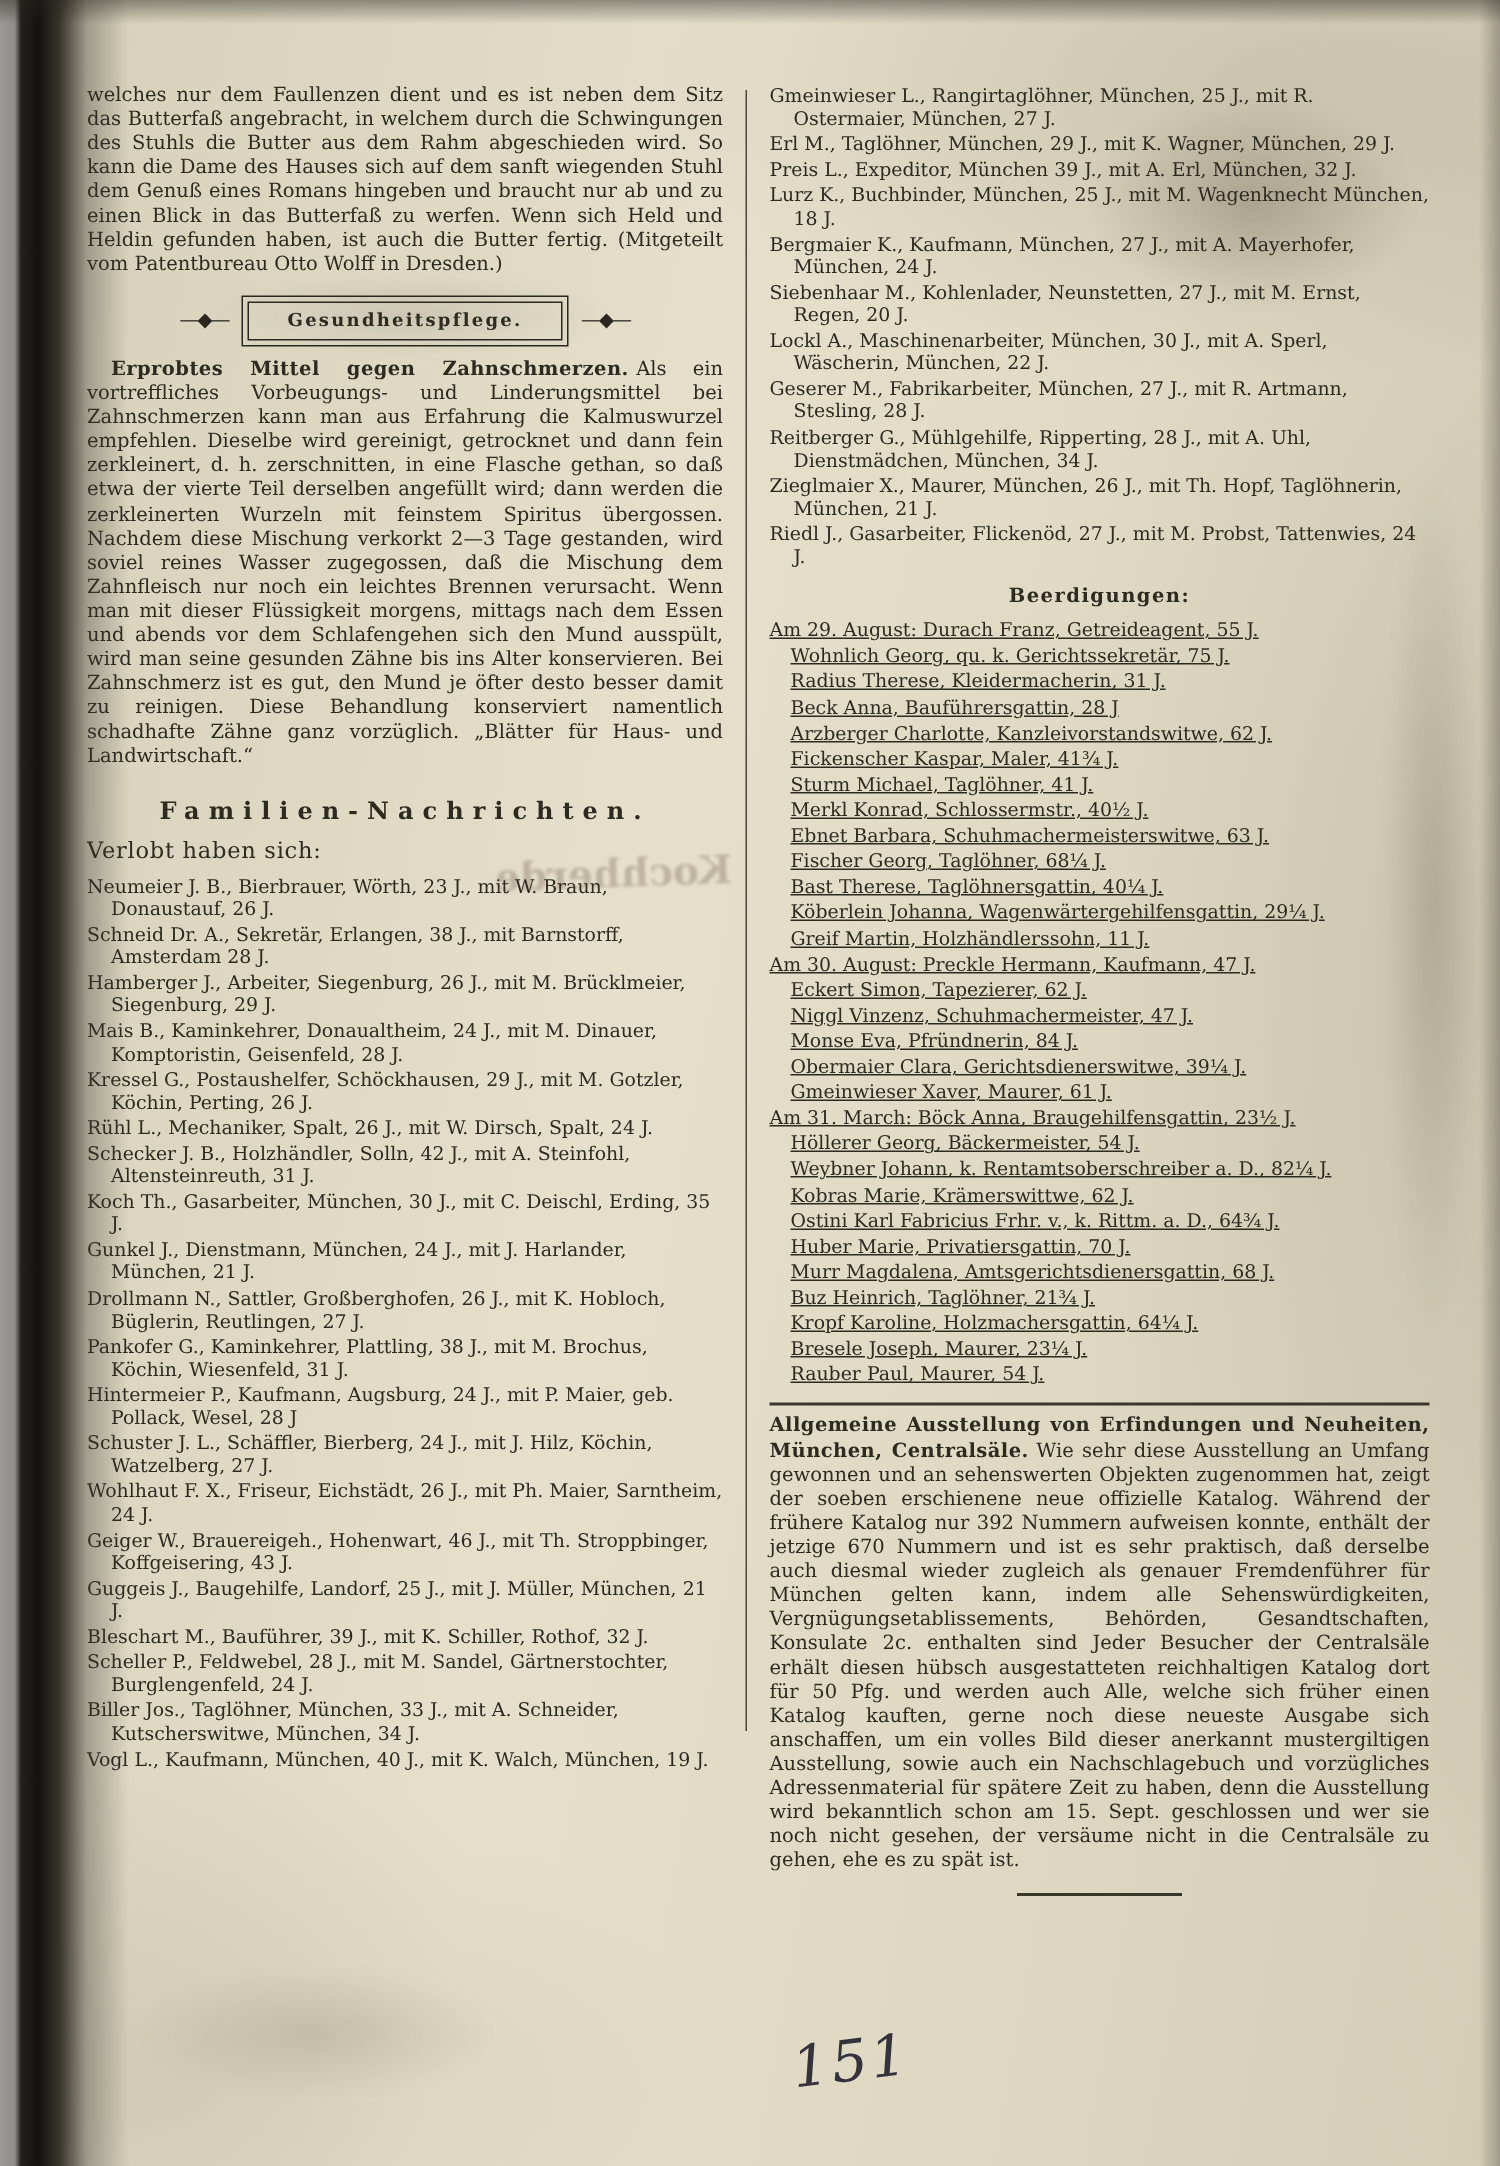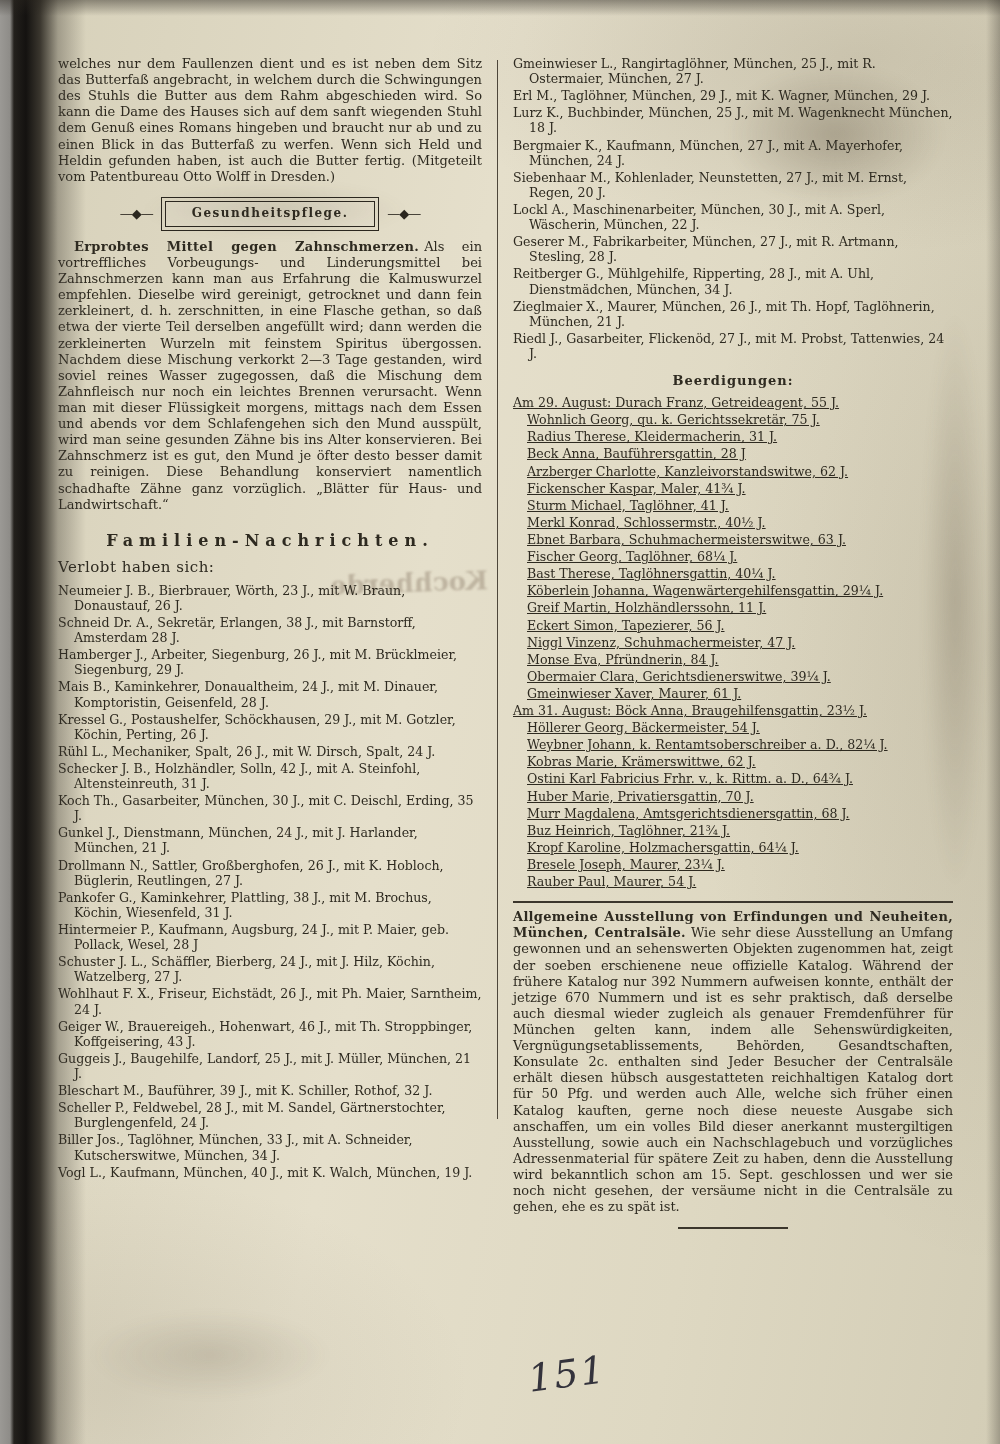--- a/index.html
+++ b/index.html
@@ -136,20 +136,21 @@
           <p class="entry">Vogl L., Kaufmann, München, 40 J., mit K. Walch, München, 19 J.</p>
         </div>
     </div>
 
     <div class="divider"></div>
 
     <div class="col right">
       <div class="entries">
           <p class="entry">Gmeinwieser L., Rangirtaglöhner, München, 25 J., mit R. Ostermaier, München, 27 J.</p>
           <p class="entry">Erl M., Taglöhner, München, 29 J., mit K. Wagner, München, 29 J.</p>
+          <p class="entry">Preis L., Expeditor, München 39 J., mit A. Erl, München, 32 J.</p>
           <p class="entry">Lurz K., Buchbinder, München, 25 J., mit M. Wagenknecht München, 18 J.</p>
           <p class="entry">Bergmaier K., Kaufmann, München, 27 J., mit A. Mayerhofer, München, 24 J.</p>
           <p class="entry">Siebenhaar M., Kohlenlader, Neunstetten, 27 J., mit M. Ernst, Regen, 20 J.</p>
           <p class="entry">Lockl A., Maschinenarbeiter, München, 30 J., mit A. Sperl, Wäscherin, München, 22 J.</p>
           <p class="entry">Geserer M., Fabrikarbeiter, München, 27 J., mit R. Artmann, Stesling, 28 J.</p>
           <p class="entry">Reitberger G., Mühlgehilfe, Ripperting, 28 J., mit A. Uhl, Dienstmädchen, München, 34 J.</p>
           <p class="entry">Zieglmaier X., Maurer, München, 26 J., mit Th. Hopf, Taglöhnerin, München, 21 J.</p>
           <p class="entry">Riedl J., Gasarbeiter, Flickenöd, 27 J., mit M. Probst, Tattenwies, 24 J.</p>
         </div>
 
@@ -162,26 +163,27 @@
           <p class="burial indent">Beck Anna, Bauführersgattin, 28 J</p>
           <p class="burial indent">Arzberger Charlotte, Kanzleivorstandswitwe, 62 J.</p>
           <p class="burial indent">Fickenscher Kaspar, Maler, 41¾ J.</p>
           <p class="burial indent">Sturm Michael, Taglöhner, 41 J.</p>
           <p class="burial indent">Merkl Konrad, Schlossermstr., 40½ J.</p>
           <p class="burial indent">Ebnet Barbara, Schuhmachermeisterswitwe, 63 J.</p>
           <p class="burial indent">Fischer Georg, Taglöhner, 68¼ J.</p>
           <p class="burial indent">Bast Therese, Taglöhnersgattin, 40¼ J.</p>
           <p class="burial indent">Köberlein Johanna, Wagenwärtergehilfensgattin, 29¼ J.</p>
           <p class="burial indent">Greif Martin, Holzhändlerssohn, 11 J.</p>
-          <p class="burial indent">Eckert Simon, Tapezierer, 56 J.</p>
+          <p class="burial">Am 30. August: Preckle Hermann, Kaufmann, 47 J.</p>
+          <p class="burial indent">Eckert Simon, Tapezierer, 62 J.</p>
           <p class="burial indent">Niggl Vinzenz, Schuhmachermeister, 47 J.</p>
           <p class="burial indent">Monse Eva, Pfründnerin, 84 J.</p>
           <p class="burial indent">Obermaier Clara, Gerichtsdienerswitwe, 39¼ J.</p>
           <p class="burial indent">Gmeinwieser Xaver, Maurer, 61 J.</p>
-          <p class="burial">Am 31. August: Böck Anna, Braugehilfensgattin, 23½ J.</p>
+          <p class="burial">Am 31. March: Böck Anna, Braugehilfensgattin, 23½ J.</p>
           <p class="burial indent">Höllerer Georg, Bäckermeister, 54 J.</p>
           <p class="burial indent">Weybner Johann, k. Rentamtsoberschreiber a. D., 82¼ J.</p>
           <p class="burial indent">Kobras Marie, Krämerswittwe, 62 J.</p>
           <p class="burial indent">Ostini Karl Fabricius Frhr. v., k. Rittm. a. D., 64¾ J.</p>
           <p class="burial indent">Huber Marie, Privatiersgattin, 70 J.</p>
           <p class="burial indent">Murr Magdalena, Amtsgerichtsdienersgattin, 68 J.</p>
           <p class="burial indent">Buz Heinrich, Taglöhner, 21¾ J.</p>
           <p class="burial indent">Kropf Karoline, Holzmachersgattin, 64¼ J.</p>
           <p class="burial indent">Bresele Joseph, Maurer, 23¼ J.</p>
           <p class="burial indent">Rauber Paul, Maurer, 54 J.</p>

